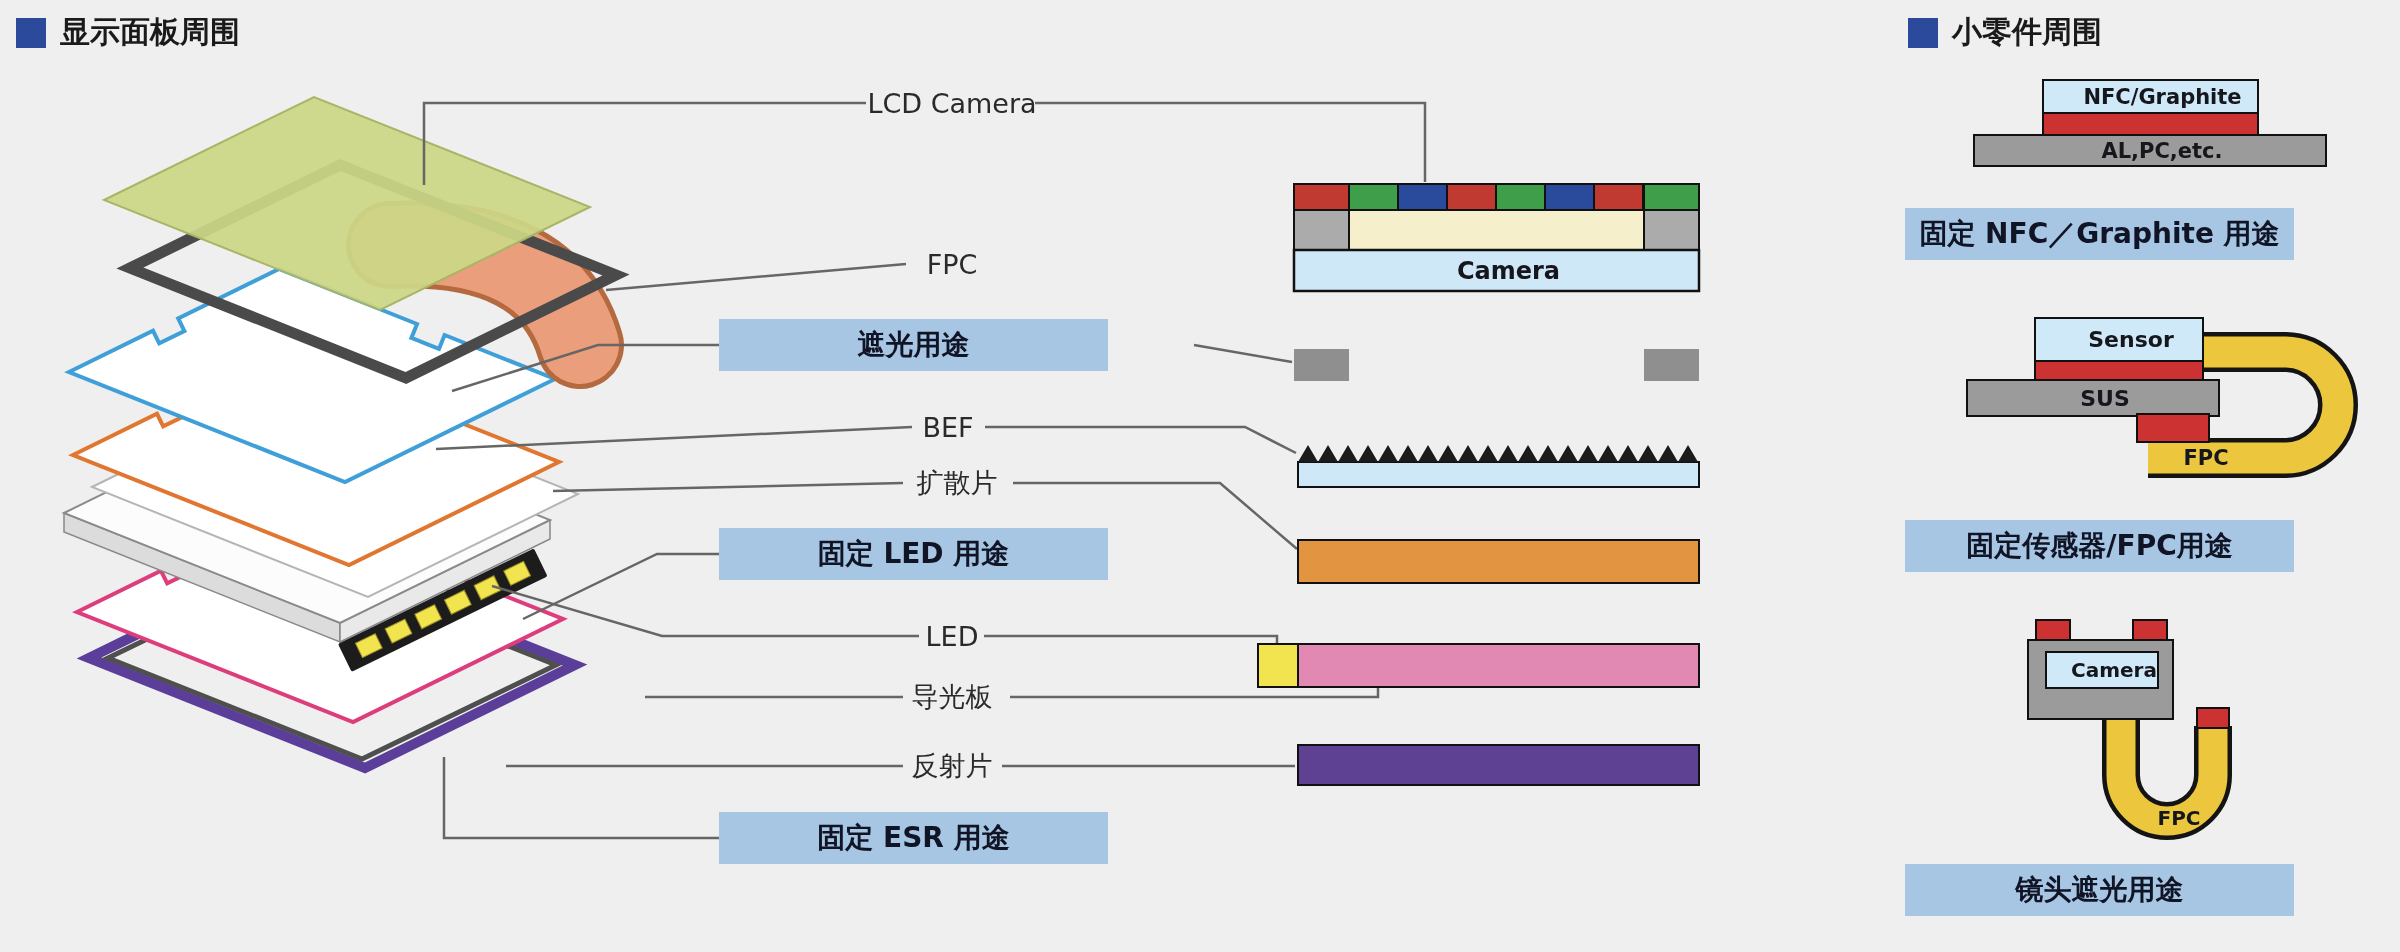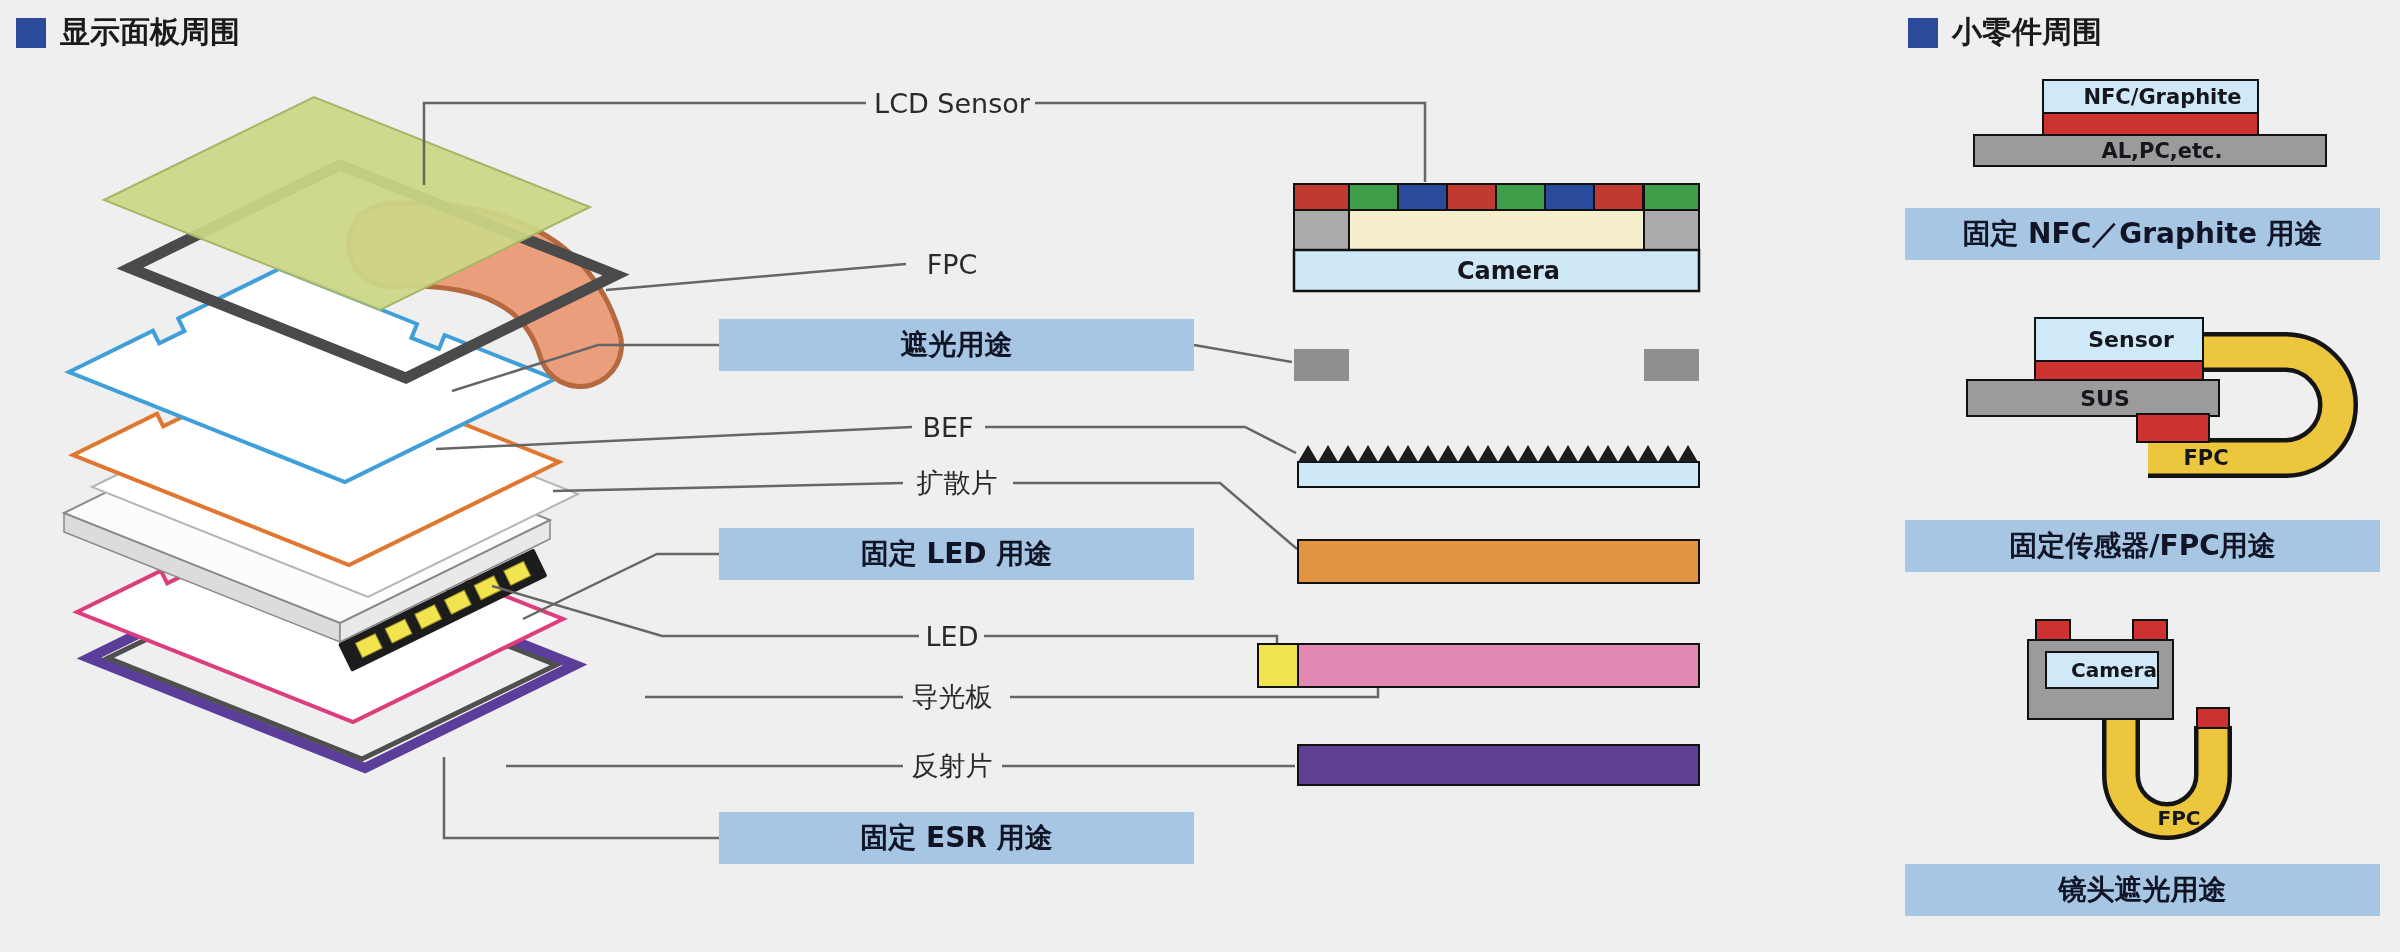--- a/index.html
+++ b/index.html
@@ -2,21 +2,21 @@
 <html><head>
 <meta charset="utf-8">
 <style>
   html,body{margin:0;padding:0;}
   body{font-family:"DejaVu Sans","Liberation Sans",sans-serif;background:#efefef;}
   #stage{position:relative;width:2400px;height:952px;background:#efefef;overflow:hidden;}
   #art{position:absolute;left:0;top:0;}
   .hdr{position:absolute;display:flex;align-items:center;gap:14px;font-size:30px;font-weight:bold;color:#1a1a1a;}
   .hdr .sq{width:30px;height:30px;background:#2b4a9b;flex:0 0 auto;}
   .lbl{position:absolute;transform:translate(-50%,-50%);font-size:27px;color:#2a2a2a;white-space:nowrap;}
-  .tag{position:absolute;width:475px;height:52px;background:#a6c6e4;display:flex;align-items:center;justify-content:center;
+  .tag{position:absolute;width:389px;height:52px;background:#a6c6e4;display:flex;align-items:center;justify-content:center;
        font-size:28px;font-weight:bold;color:#101425;white-space:nowrap;}
   .ptxt{position:absolute;display:flex;align-items:center;justify-content:center;font-weight:bold;color:#16161d;white-space:nowrap;padding-left:12px;}
 </style>
 </head>
 <body>
 
 <div id="stage">
 
   <svg id="art" width="2400" height="952" viewBox="0 0 2400 952">
 
@@ -137,21 +137,21 @@
 
   <div class="hdr" style="left:16px;top:12px;">
     <span class="sq"></span>
     <span>显示面板周围</span>
   </div>
   <div class="hdr" style="left:1908px;top:12px;">
     <span class="sq"></span>
     <span>小零件周围</span>
   </div>
 
-  <div class="lbl" style="left:952px;top:103px;">LCD Sensor</div>
+  <div class="lbl" style="left:952px;top:103px;">LCD Camera</div>
   <div class="lbl" style="left:952px;top:264px;">FPC</div>
   <div class="lbl" style="left:948px;top:427px;">BEF</div>
   <div class="lbl" style="left:957px;top:483px;">扩散片</div>
   <div class="lbl" style="left:952px;top:636px;">LED</div>
   <div class="lbl" style="left:952px;top:697px;">导光板</div>
   <div class="lbl" style="left:952px;top:766px;">反射片</div>
 
   <div class="tag" style="left:719px;top:319px;">遮光用途</div>
   <div class="tag" style="left:719px;top:528px;">固定 LED 用途</div>
   <div class="tag" style="left:719px;top:812px;">固定 ESR 用途</div>

